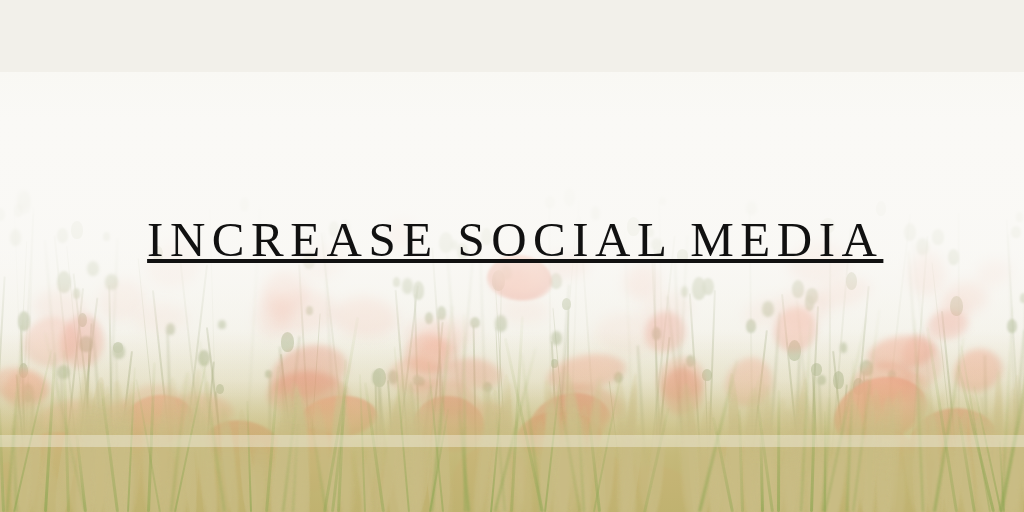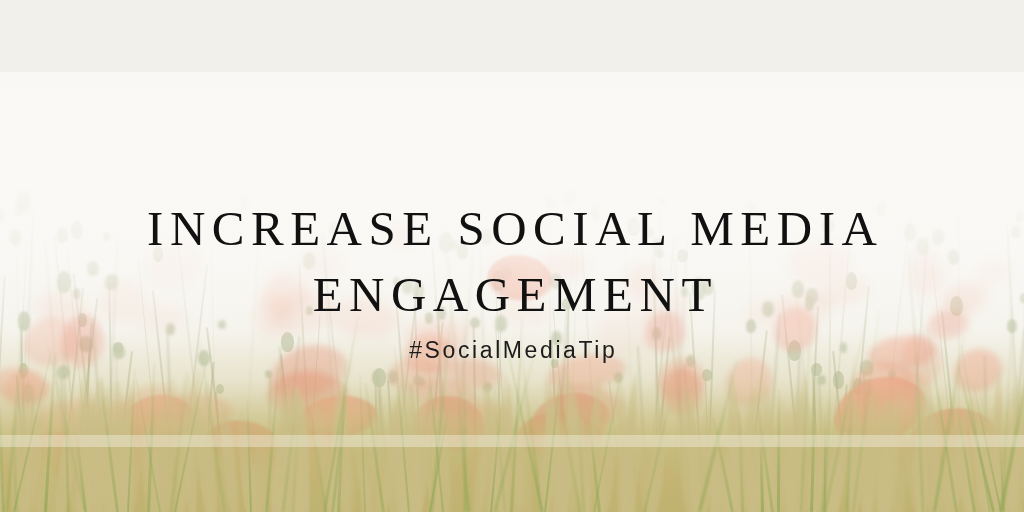--- a/index.html
+++ b/index.html
@@ -127,21 +127,21 @@
     color: #111111;
     font-family: "Liberation Serif", "DejaVu Serif", serif;
     font-weight: 400;
     font-size: 49px;
     line-height: 1;
     letter-spacing: 6.5px;
     text-indent: 6.5px;
     white-space: nowrap;
   }
   #hl-1 { top: 152px; }
-  #hl-2 { top: 204px; }
+  #hl-2 { top: 215px; text-decoration: underline; }
   #hl-3 { top: 270px; }
 
   #hashtag {
     position: absolute;
     left: 0;
     top: 339px;
     width: 1024px;
     text-align: center;
     color: #1c1c1c;
     font-family: "Liberation Sans", "DejaVu Sans", sans-serif;
@@ -743,17 +743,15 @@
       <div class="grassblade" style="left: 504.06px; height: 125.265px; width: 1.81px; background: linear-gradient(rgba(147, 168, 86, 0.08), rgba(147, 168, 86, 0.39)); transform: rotate(-4.8deg); filter: blur(1.08px);"></div>
       <div class="grassblade" style="left: 382.31px; height: 131.337px; width: 3.01px; background: linear-gradient(rgba(147, 168, 86, 0.08), rgba(147, 168, 86, 0.52)); transform: rotate(-8deg); filter: blur(0.58px);"></div>
     </div>
 
   <div class="layer" id="topwash"></div>
   <div id="topband"></div>
   <div id="lowband"></div>
 
   <div id="textblock">
     <div class="headline" id="hl-2">INCREASE SOCIAL MEDIA</div>
-    <div class="headline" id="hl-3">ENGAGEMENT</div>
-    <div id="hashtag">#SocialMediaTip</div>
   </div>
 
 </div>
 
 </body></html>

